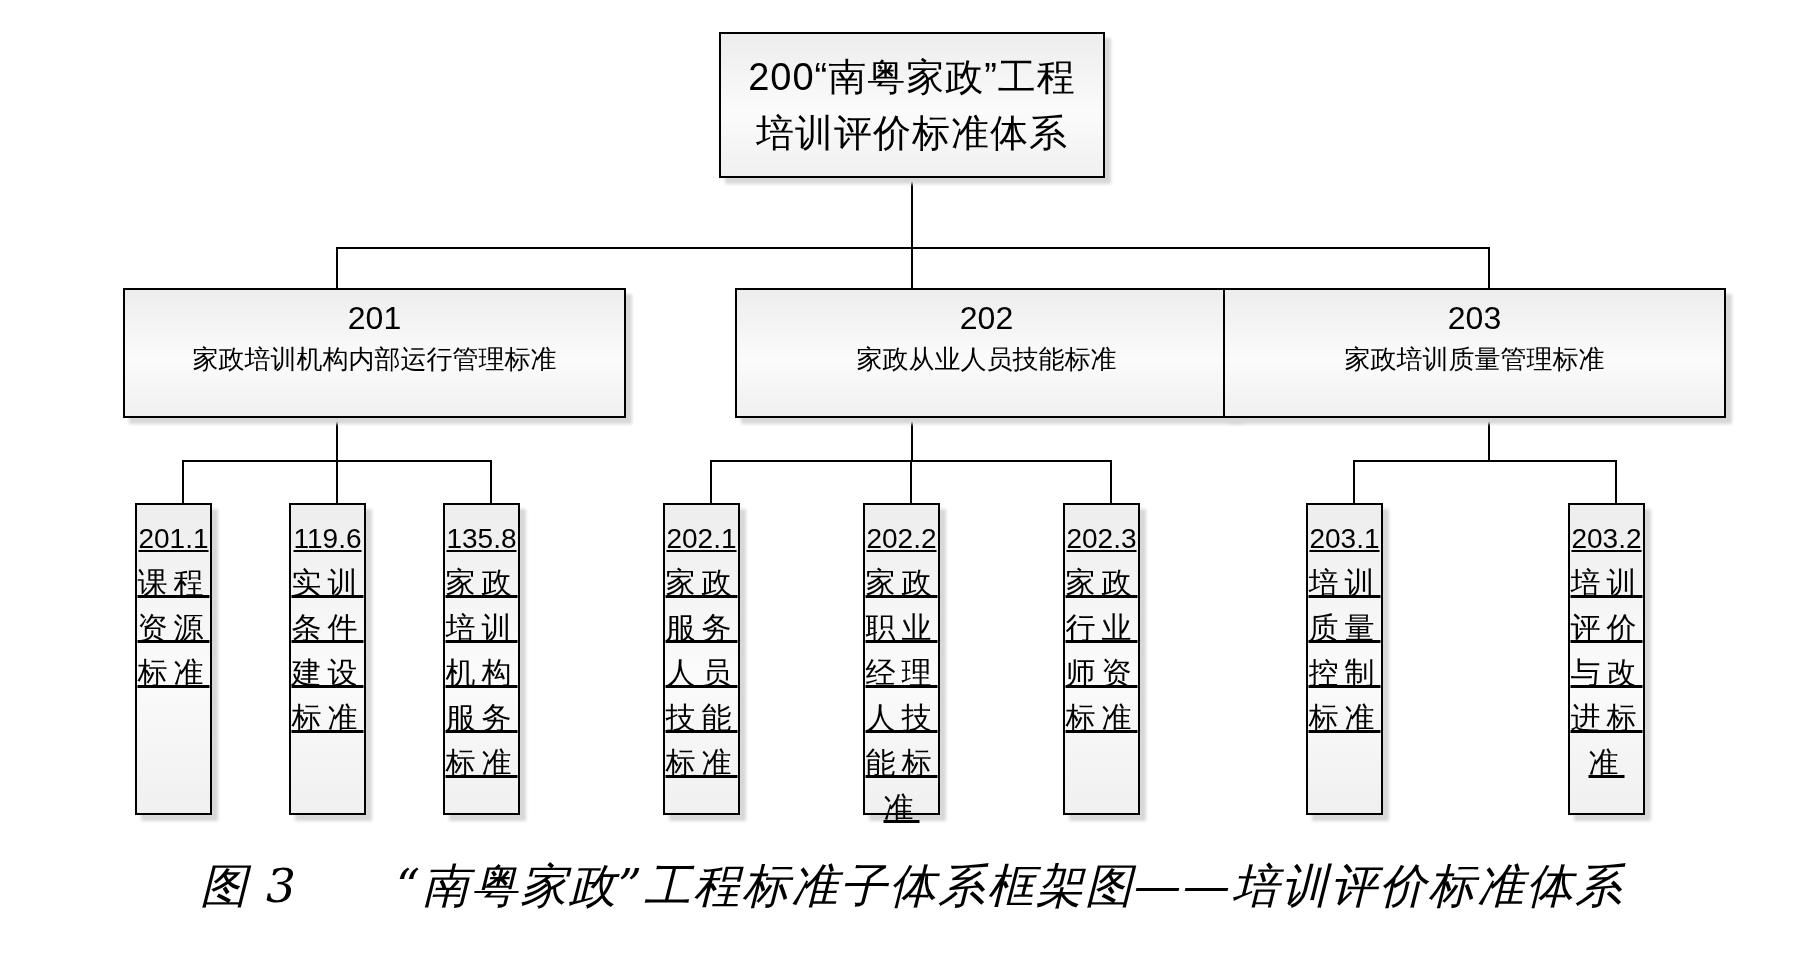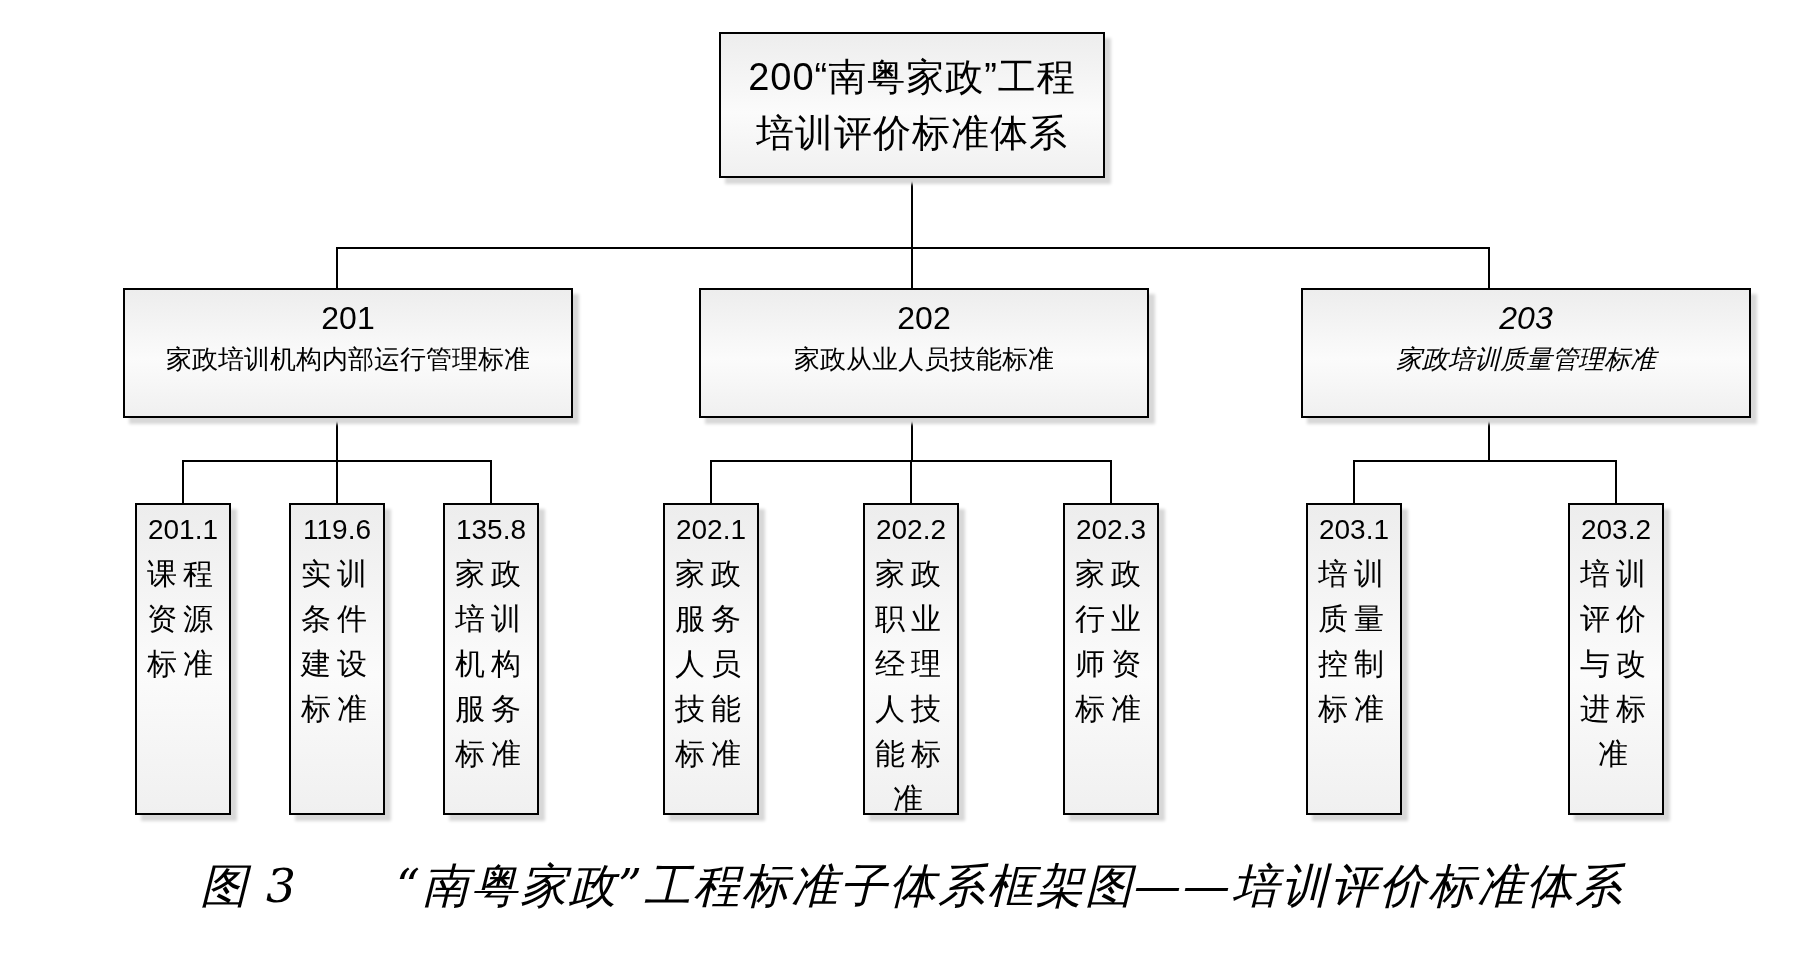--- a/index.html
+++ b/index.html
@@ -12,25 +12,25 @@
     position:absolute;box-sizing:border-box;
     border:2px solid #000;
     background:linear-gradient(180deg,#ededed 0%,#fbfbfb 55%,#f0f0f0 100%);
     box-shadow:6px 6px 3px #d8d8d8;
     text-align:center;
   }
   .root-node{left:712px;top:32px;width:386px;height:146px;
     display:flex;flex-direction:column;justify-content:center;}
   .root-line{font-size:38px;line-height:56px;letter-spacing:1px;
     font-family:"Liberation Sans","DejaVu Sans",sans-serif;}
-  .l2-node{top:288px;width:450px;height:130px;padding:8px 8px 0 8px;}
-  .l2-201{left:116px;} .l2-202{left:692px;} .l2-203{left:1294px;font-style:italic;}
+  .l2-node{top:288px;width:503px;height:130px;padding:8px 8px 0 8px;}
+  .l2-201{left:116px;} .l2-202{left:728px;} .l2-203{left:1216px;}
   .l2-code{font-size:32px;line-height:40px;font-family:"Liberation Sans",sans-serif;}
   .l2-label{font-size:26px;line-height:42px;font-family:"DejaVu Serif","Liberation Serif",serif;}
-  .kid-node{top:503px;width:96px;height:312px;padding-top:4px;}
+  .kid-node{top:503px;width:77px;height:312px;padding-top:13px;text-decoration:underline;}
   .kid-code{font-size:28px;line-height:42px;font-family:"Liberation Sans",sans-serif;}
   .kid-label{font-size:30px;line-height:45px;letter-spacing:6px;
     font-family:"DejaVu Serif","Liberation Serif",serif;}
   .k-201-1{left:128px;} .k-201-2{left:282px;} .k-201-3{left:436px;}
   .k-202-1{left:656px;} .k-202-2{left:856px;} .k-202-3{left:1056px;}
   .k-203-1{left:1299px;} .k-203-2{left:1561px;}
   
   .ln{position:absolute;background:#000;}
   
   .caption{

